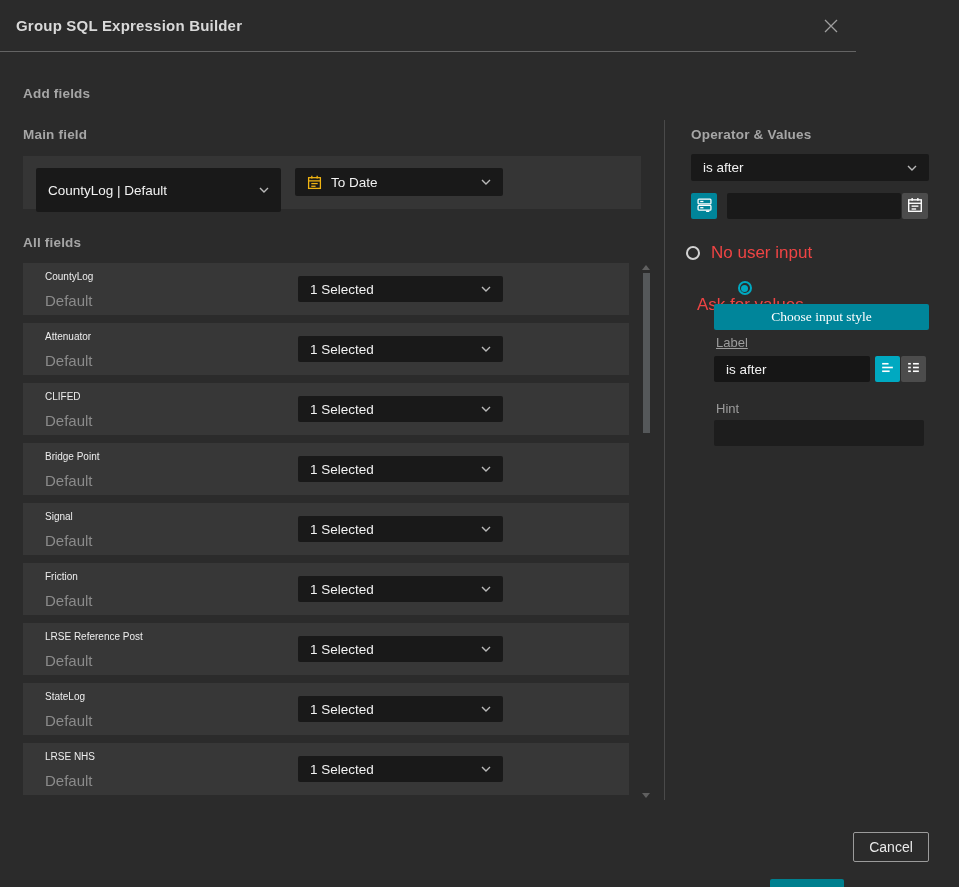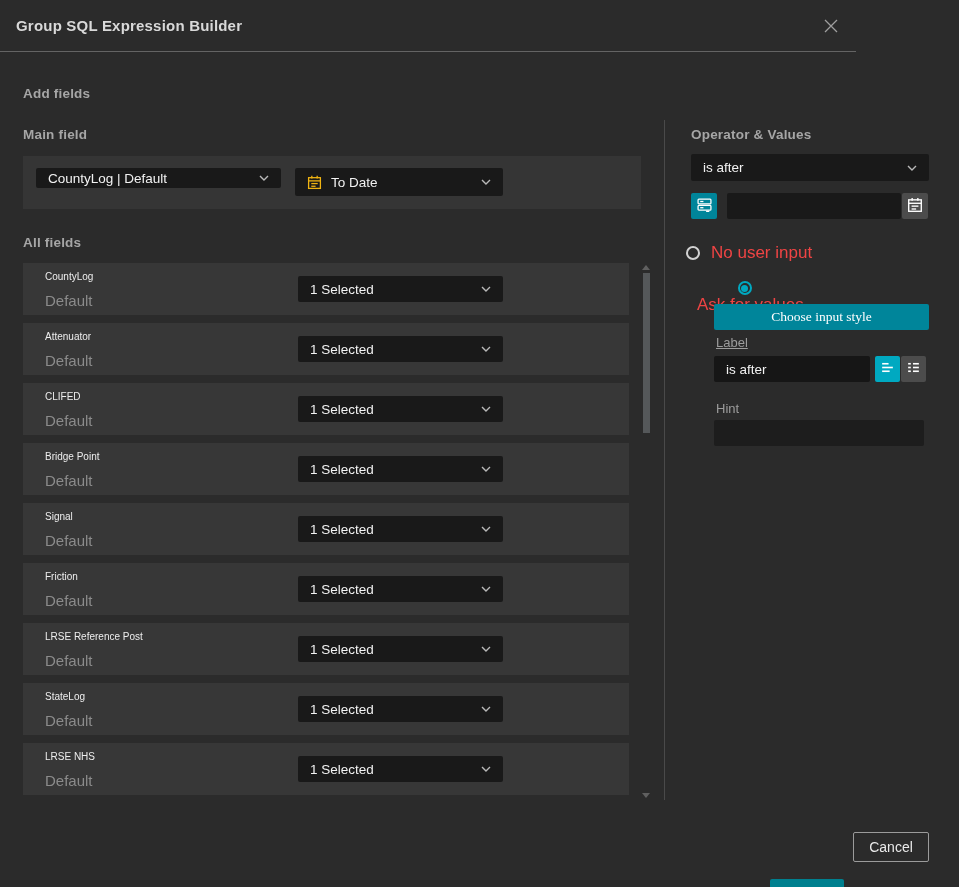--- a/index.html
+++ b/index.html
@@ -53,21 +53,21 @@
   .dk-input{
     background:#191919;border:none;border-radius:2px;
     font-family:"Liberation Sans", sans-serif;
     font-size:13.5px;color:#f2f2f2;padding:0 12px;outline:none;
   }
 
   
   .main-panel{
     left:23px;top:156px;width:618px;height:53px;background:#353535;
   }
-  .main-panel .field-select{position:absolute;left:13px;top:12px;width:245px;height:20px;}
+  .main-panel .field-select{position:absolute;left:13px;top:12px;width:245px;height:44px;}
   .main-panel .date-select{position:absolute;left:272px;top:12px;width:208px;height:28px;}
   .date-select .cal{display:flex;margin-right:9px;color:var(--yellow);}
 
   
   .field-row{
     position:absolute;left:23px;width:606px;height:52px;background:#373737;
   }
   .field-row .fname{
     position:absolute;left:22px;top:8px;font-size:10px;color:#ededed;
   }

